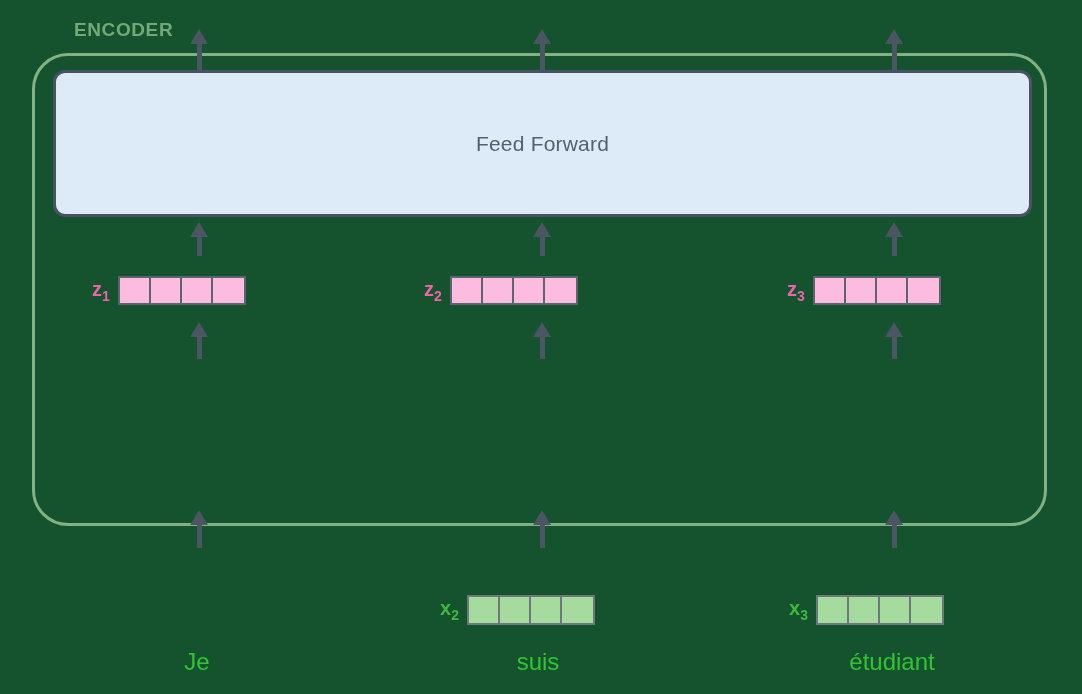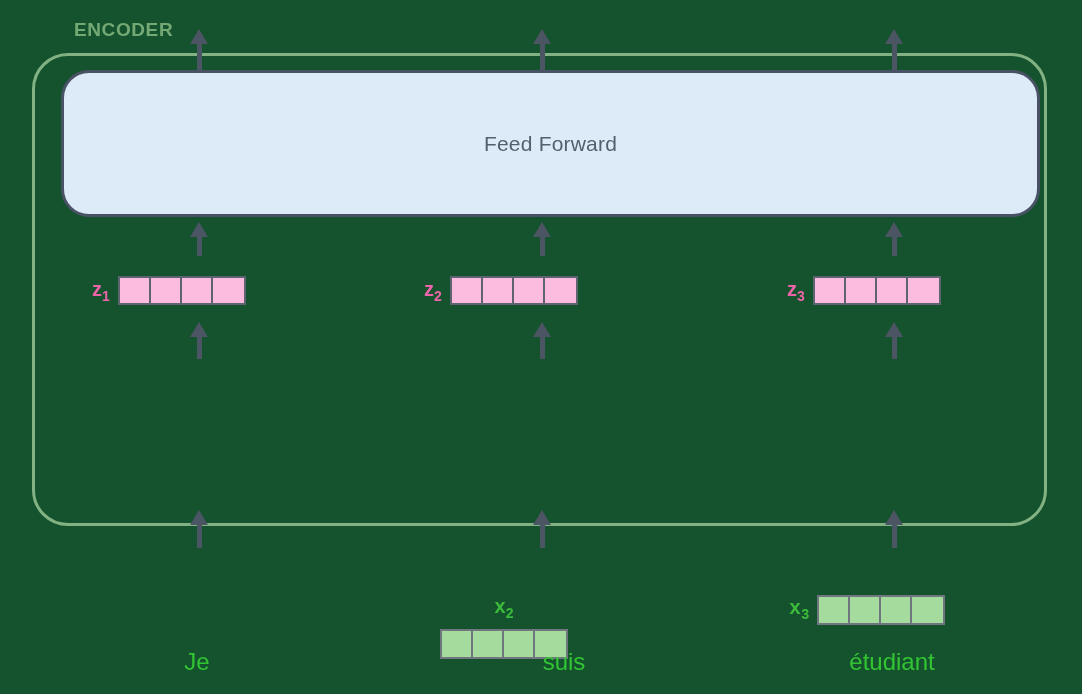--- a/index.html
+++ b/index.html
@@ -44,24 +44,24 @@
     left: 32px;
     top: 53px;
     width: 1015px;
     height: 473px;
     border: 3px solid var(--encoder-border);
     border-radius: 36px;
     background: transparent;
   }
   .block {
     position: absolute;
-    left: 61px;
+    left: 53px;
     width: 979px;
     border: 3px solid var(--block-border);
-    border-radius: 28px;
+    border-radius: 12px;
     display: flex;
     align-items: center;
     justify-content: center;
   }
   .block-ff { top: 70px; height: 147px; background: var(--feed-forward-fill); }
   .block-sa { top: 358px; height: 149px; background: var(--self-attention-fill); }
   .block-label {
     font-size: 21px;
     color: var(--block-label);
     letter-spacing: 0.2px;
@@ -201,36 +201,36 @@
   <div class="vector z-vec" style="left:787px; top:276px;">
     <span class="vec-label"><span>z</span><sub>3</sub></span>
     <div class="cells">
       <div class="cell"></div>
       <div class="cell"></div>
       <div class="cell"></div>
       <div class="cell"></div>
     </div>
   </div>
 
-  <div class="vector x-vec" style="left:440px; top:595px;flex-direction:column;">
+  <div class="vector x-vec" style="left:440px; top:595px;">
     <span class="vec-label"><span>x</span><sub>2</sub></span>
     <div class="cells">
       <div class="cell"></div>
       <div class="cell"></div>
       <div class="cell"></div>
       <div class="cell"></div>
     </div>
   </div>
-  <div class="vector x-vec" style="left:789px; top:595px;font-family:Liberation Mono, monospace;">
+  <div class="vector x-vec" style="left:789px; top:595px;">
     <span class="vec-label"><span>x</span><sub>3</sub></span>
     <div class="cells">
       <div class="cell"></div>
       <div class="cell"></div>
       <div class="cell"></div>
       <div class="cell"></div>
     </div>
   </div>
 
   <div class="word" style="left:97px;">Je</div>
-  <div class="word" style="left:464px;">suis</div>
+  <div class="word" style="left:438px;">suis</div>
   <div class="word" style="left:792px;">étudiant</div>
 
 </div>
 
 </body></html>

